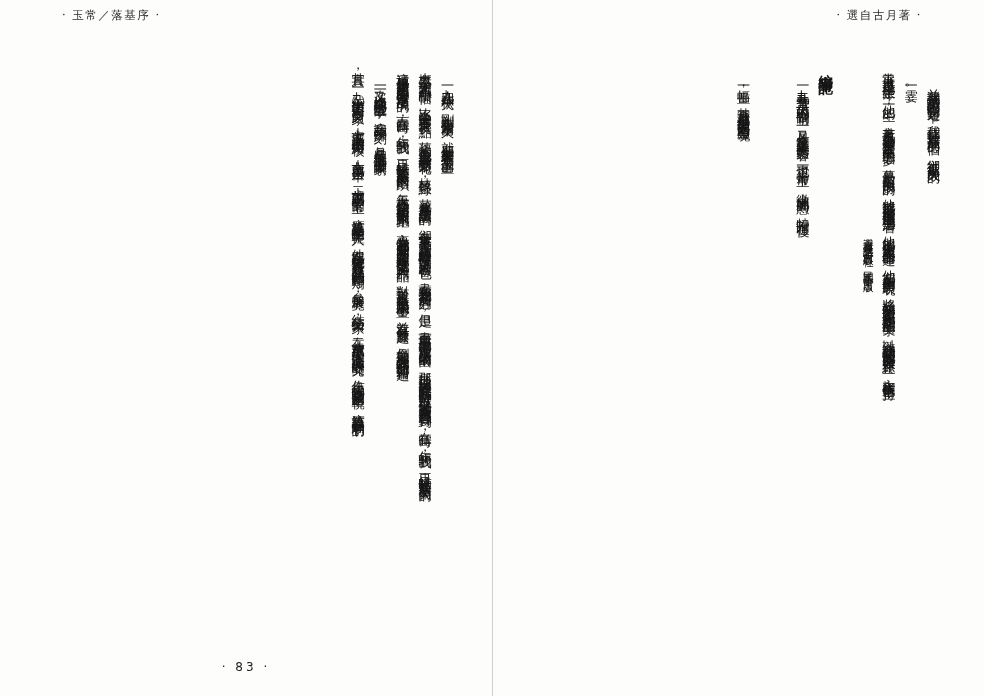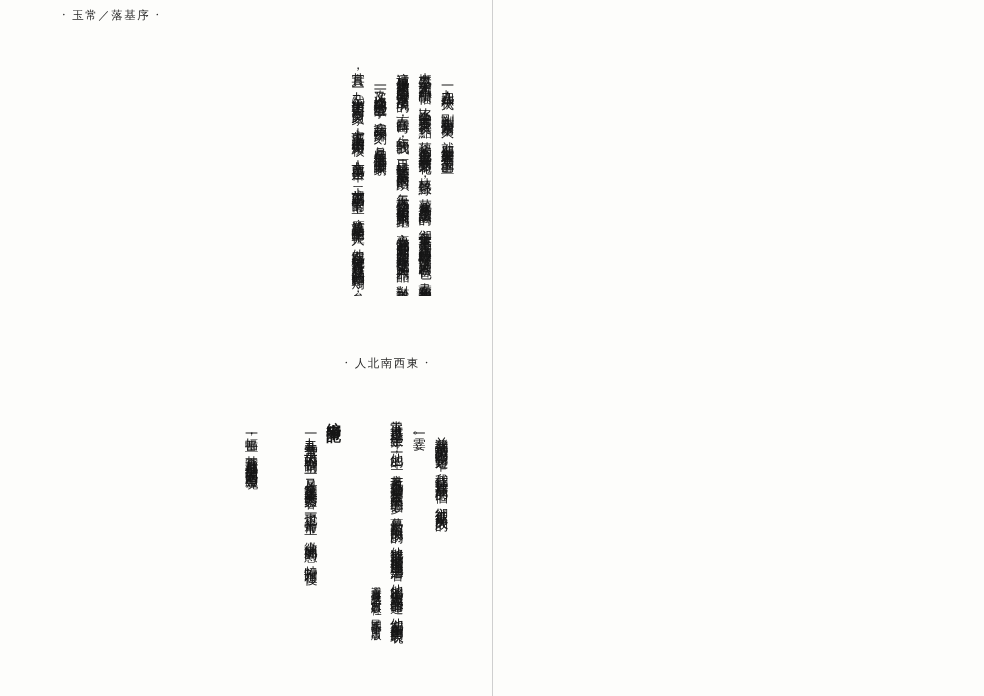--- a/index.html
+++ b/index.html
@@ -13,21 +13,21 @@
     font-family: "DejaVu Serif", "Liberation Serif", serif;
     color: #1b1b1b;
     overflow: hidden;
   }
   .spread {
     position: relative;
     width: 984px;
     height: 696px;
     background: #fdfdfb;
     display: flex;
-    flex-direction: column;
+    flex-direction: row;
   }
   .gutter {
     position: absolute;
     left: 492px;
     top: 0;
     width: 1px;
     height: 696px;
     background: #cfcfcf;
   }
   .page {
@@ -117,24 +117,25 @@
     <div class="running-head rh-left">· 玉常／落基序 ·</div>
     <div class="page-inner">
       <div class="cols">
         <div class="col indent1">一九六四年秋天，剛到布魯塞爾不久，就在朋友家裏看到了常玉的畫。</div>
         <div class="col">大概是十二號左右的小小橫幅，比不常的尺寸要更狹長一點，茶褐的底色上畫着橫枝的菊花。枝幹墨綠，花瓣原來應該是潔白的，卻在畫家筆下帶着一層彷彿被時間慢慢染黃了的秋香色。畫布和油彩都是西方的，但是，畫面所呈現的卻是煙塵逝之後的中國，那種淡泊與寧靜的氣氛我有時候可以從父母的書相簿裏感覺得到，在當時，年輕的我，正目眩神迷於西方美術的</div>
         <div class="col">這種感覺是後來回想的時候才逐漸出現的，而在當時，年輕的我，正目眩神迷於西方美術的顚躓，每天在博物館和美術館裏跑到跑下，心裏充滿的都是米開朗基羅和羅丹那些氣勢逼人的作品，對於常玉這張顏色黯淡的小畫，並沒有什麼興趣。倒是聽朋友說的關於他如何錯過</div>
         <div class="col indent1">一次又一次機緣的那些故事，讓我印象深刻，眞是個俾氣古怪的畫家啊！</div>
         <div class="col">其實，一九〇〇年出生於四川富商之家，十七歲進上海的美術學校，十九歲留學日本，二十歲就到了巴黎的常玉，應該算是幸運的年輕人。他在巴黎也確實有過一段狂熱的創作時期，參加展覽，結交藝術家，在二十八歲那年娶了一個法國侯爵的女兒，作品也得到收藏家的重視，應該算是很順利的了。</div>
       </div>
     </div>
+    <div class="folio">· <span>83</span> ·</div>
   </div>
 
   <div class="page page-right">
-    <div class="running-head rh-right">· 人北南西東 ·</div>
+    <div class="running-head rh-right">· 選自古月著 ·</div>
     <div class="page-inner">
       <div class="cols">
         <div class="col indent1">並讓我們意識到人的眼光之短窄，我們往往只看那成功的一個，卻從不見那失敗的</div>
         <div class="col indent1">一霎。</div>
         <div class="col">常玉逝世迄今已二十餘年，他的一生，充其量也不過是巴黎芸芸衆生中的一個夢，夢是空幻了無痕跡的。他雖然是那麼消極無爲地生活着，他的後半生如被蠱惑的命運，他卻藉着創作的表現，將極端的愁苦窮困化作悲劇性的美學，以致讓我們確知他的生命雖然終止，永夜卻依舊堅持。</div>
         <div class="col small">選自古月著「誘惑者」（大村出版社·民國八十年十一月出版）</div>
         <div class="col blank"></div>
         <div class="col heading">編者附記：</div>
         <div class="col indent1">一九九二年五月二十一日的聯合副刊上，又是作家又是畫家的席慕蓉，也寫了一篇「常玉」，徵求她的同意，特附刊在後：</div>
         <div class="col spacer-wide"></div>

